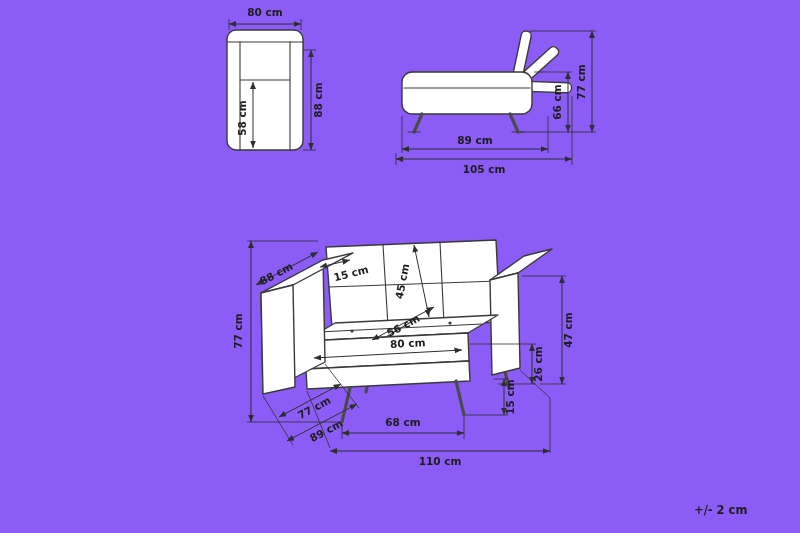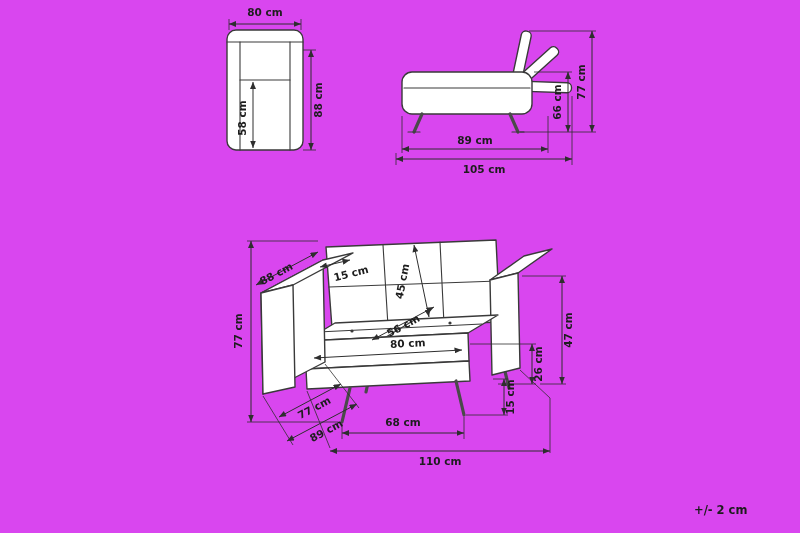--- a/index.html
+++ b/index.html
@@ -1,19 +1,19 @@
 <!DOCTYPE html>
 <html><head>
 <meta charset="utf-8">
 <style>
   html, body { margin: 0; padding: 0; background: #ffffff; }
   .canvas {
     position: relative;
     width: 800px; height: 533px;
-    background: #d946ef;
+    background: #8b5cf6;
     font-family: "DejaVu Sans", "Liberation Sans", sans-serif;
     overflow: hidden;
   }
   svg { display: block; }
   .shape { fill: #ffffff; stroke: #3a3a3a; stroke-width: 1.4; stroke-linejoin: round; stroke-linecap: round; }
   .ln    { fill: none; stroke: #3a3a3a; stroke-width: 1.1; stroke-linecap: round; }
   .leg   { fill: none; stroke: #4a4a4a; stroke-width: 3.2; stroke-linecap: round; }
   .dim   { stroke: #2e2e2e; stroke-width: 1; fill: none; }
   .ext   { stroke: #2e2e2e; stroke-width: 0.8; fill: none; }
   .lbl   { font-family: "DejaVu Sans", "Liberation Sans", sans-serif;

